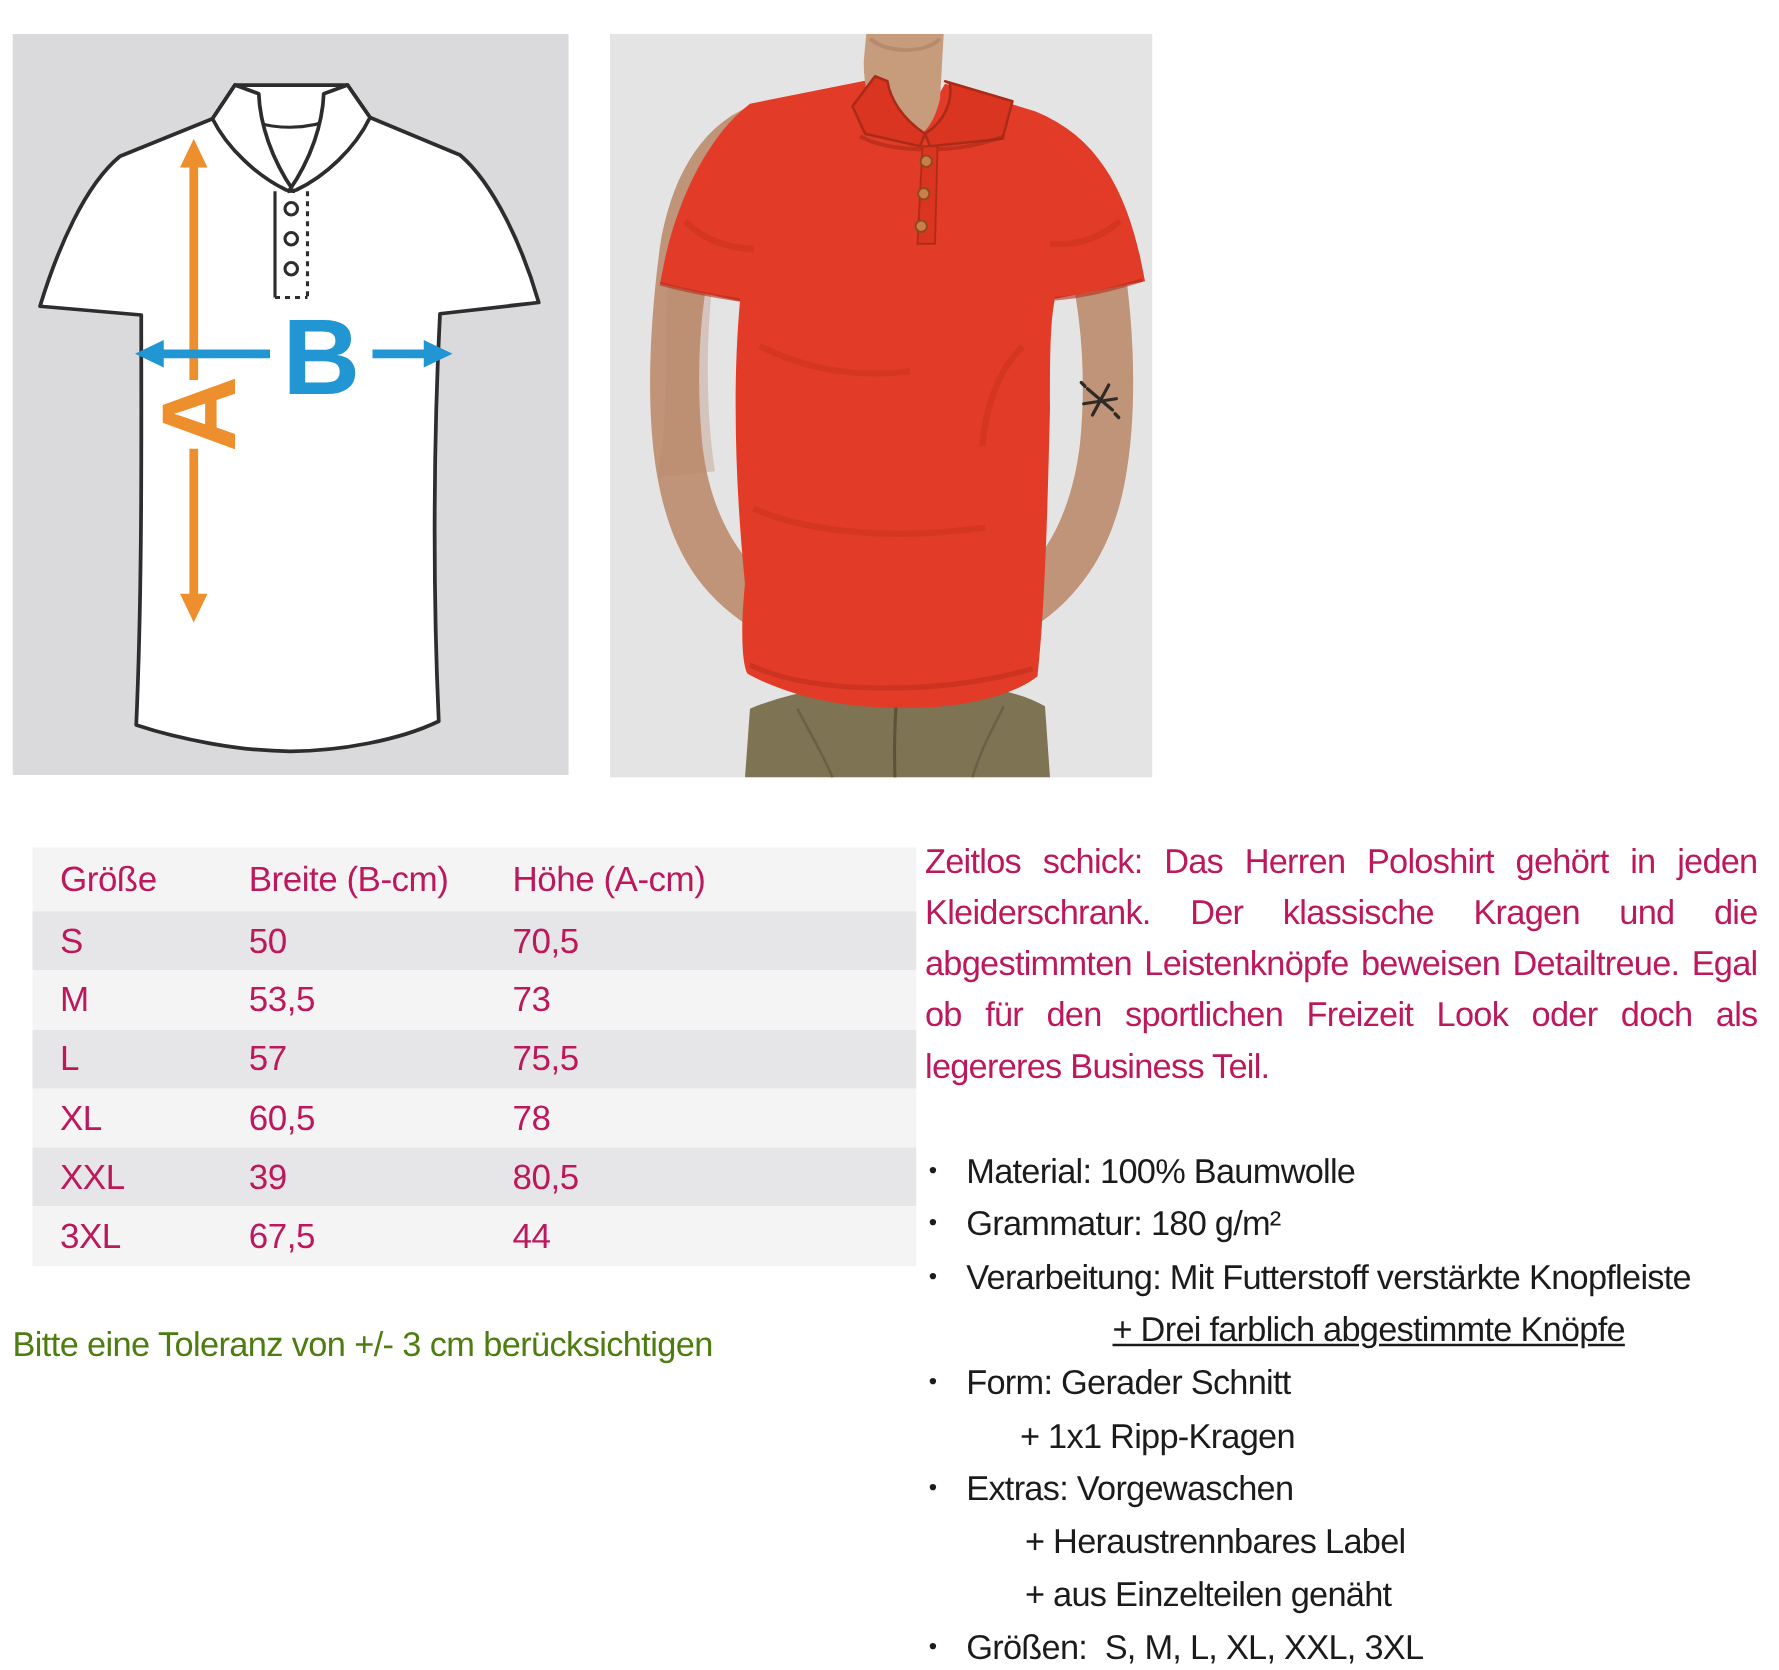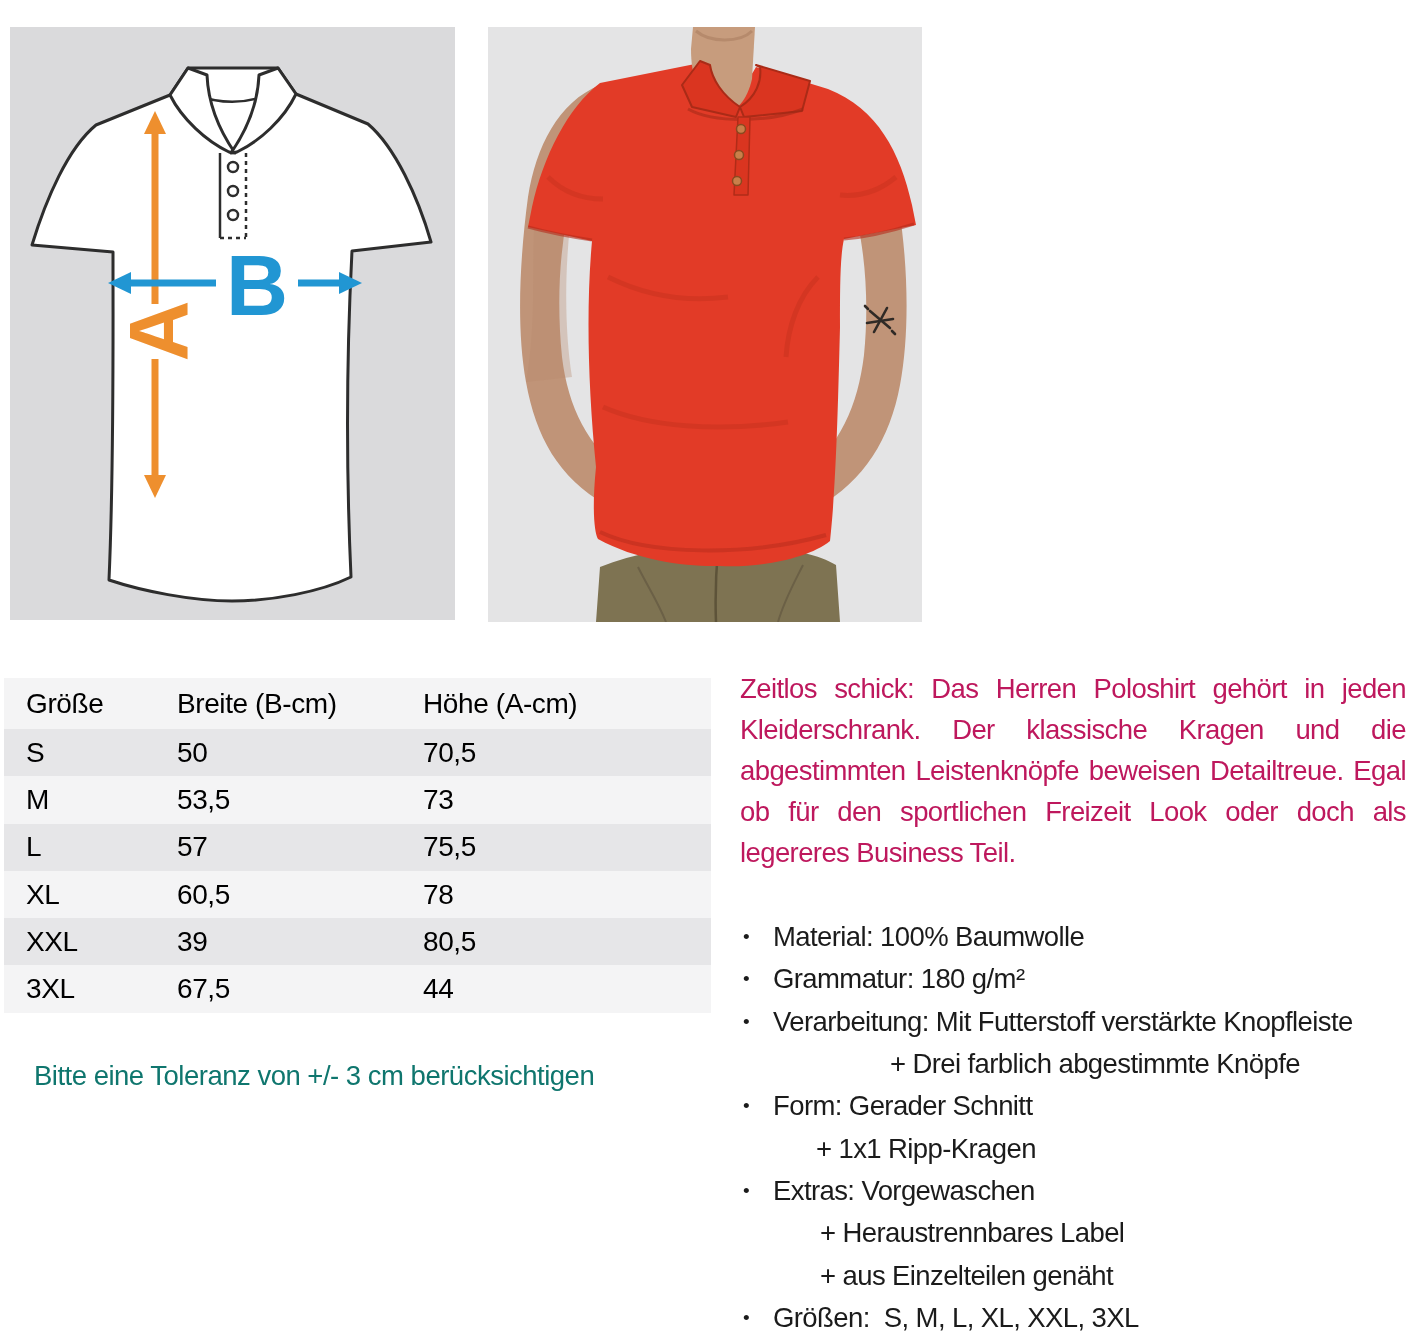--- a/index.html
+++ b/index.html
@@ -5,32 +5,32 @@
   html,body{margin:0;padding:0;background:#ffffff;}
   .page{position:relative;width:1423px;height:1336px;background:#ffffff;overflow:hidden;
         font-family:"Liberation Sans",sans-serif;color:#1b1b1b;}
 
   
   .diagram-panel{position:absolute;left:10px;top:27px;width:445px;height:593px;}
   .photo-panel{position:absolute;left:488px;top:27px;width:434px;height:595px;}
   .diagram-panel svg,.photo-panel svg{display:block;}
 
   
-  .size-table{position:absolute;left:4px;top:678px;width:707px;font-size:28px;
-              color:#000000;letter-spacing:-0.4px;}
+  .size-table{position:absolute;left:26px;top:678px;width:707px;font-size:28px;
+              color:#be185d;letter-spacing:-0.4px;}
   .t-row{display:flex;align-items:center;height:47.3px;padding-left:22px;box-sizing:border-box;}
   .t-row.header{height:51px;background:#f4f4f5;}
   .size-table .r0{background:#e6e6e8;}
   .size-table .r1{background:#f4f4f5;}
   .t-c1{width:151px;flex:none;}
   .t-c2{width:211px;flex:none;}
-  .t-c3{flex:1;margin-left:35px;}
-
-  .tolerance{position:absolute;left:10px;top:1060px;font-size:27.5px;color:#0f766e;
-             letter-spacing:-0.5px;margin-left:24px;}
+  .t-c3{flex:1;}
+
+  .tolerance{position:absolute;left:10px;top:1060px;font-size:27.5px;color:#4d7c0f;
+             letter-spacing:-0.5px;}
 
   
   .description{position:absolute;left:740px;top:668px;width:666px;font-size:27.5px;
                line-height:41px;color:#be185d;text-align:justify;letter-spacing:-0.6px;}
   .features{position:absolute;left:740px;top:916px;width:683px;font-size:27.5px;
             color:#1b1b1b;letter-spacing:-0.6px;}
   .f-line{display:flex;align-items:center;height:42.3px;box-sizing:border-box;}
   .f-line .bullet{width:30px;flex:none;font-size:19px;padding-left:3px;}
   .f-text{white-space:pre;}
 </style>
@@ -213,21 +213,21 @@
       <div class="f-line r1">
         <span class="bullet">•</span>
         <span class="f-text">Grammatur: 180 g/m²</span>
       </div>
 
       <div class="f-line r0">
         <span class="bullet">•</span>
         <span class="f-text">Verarbeitung: Mit Futterstoff verstärkte Knopfleiste</span>
       </div>
 
-      <div class="f-line r1 no-bullet" style="padding-left: 150px;">
+      <div class="f-line r1 no-bullet" style="padding-left: 150px; text-decoration: underline;">
 
         <span class="f-text">+ Drei farblich abgestimmte Knöpfe</span>
       </div>
 
       <div class="f-line r0">
         <span class="bullet">•</span>
         <span class="f-text">Form: Gerader Schnitt</span>
       </div>
 
       <div class="f-line r1 no-bullet" style="padding-left: 76px;">

